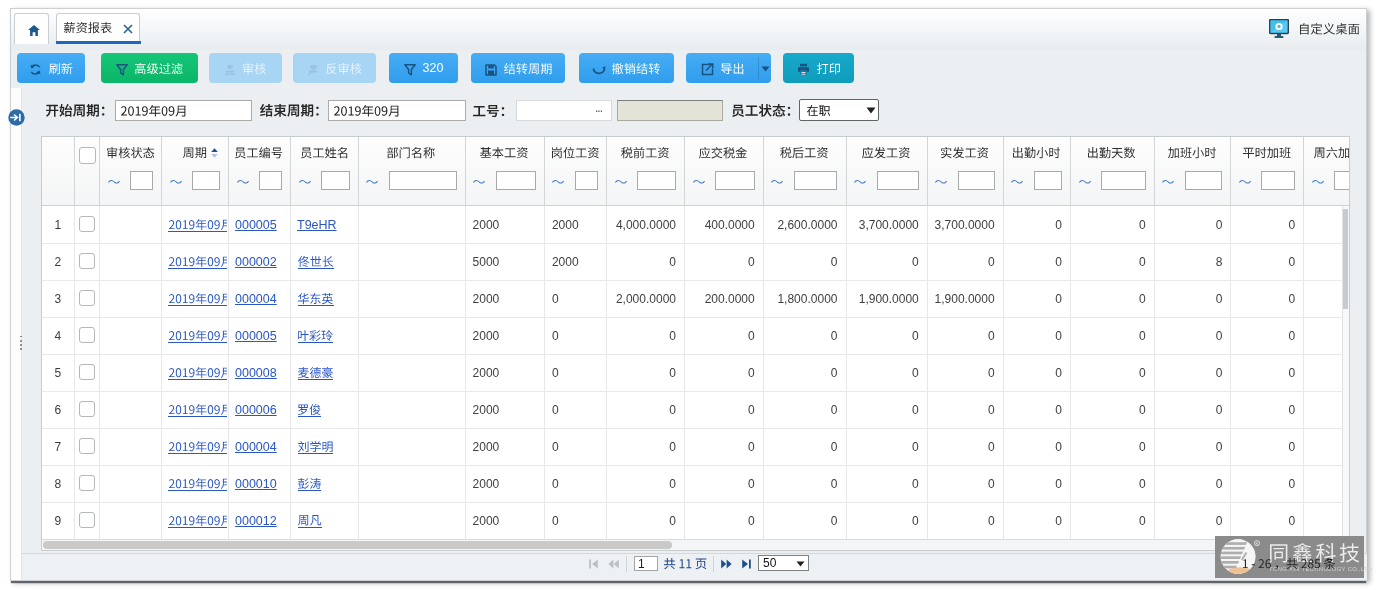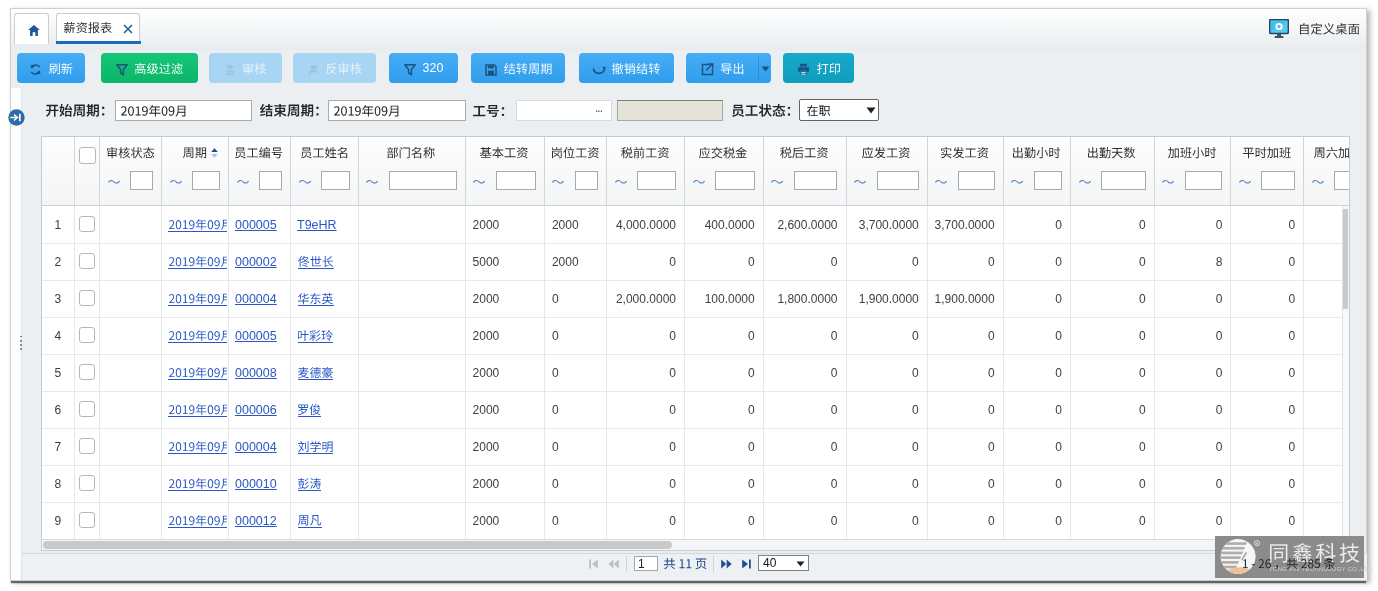--- a/index.html
+++ b/index.html
@@ -381,21 +381,21 @@
       <div style="position:absolute;left:0;top:15.5px;width:70px;height:1px;background:#2a57c5"></div>
     </div>
 <div style="left:193px;top:152.5px;width:58px;height:18px;line-height:18px;font-size:12.5px;font-family:'Liberation Sans',sans-serif;color:#2a57c5;"><u>000004</u></div>
 <svg style="position:absolute;left:255.5px;top:155.9px;overflow:visible;" width="36" height="12" viewBox="0.6 -10.2 36 12">
       <path d="M10.3 -9.3 11 -8.6Q10.2 -8.1 9.1 -7.7Q8.1 -7.2 6.9 -6.9Q5.7 -6.5 4.6 -6.2Q4.6 -6.4 4.5 -6.6Q4.4 -6.8 4.3 -6.9Q5.1 -7.1 6 -7.4Q6.8 -7.7 7.6 -8Q8.4 -8.3 9.1 -8.6Q9.8 -8.9 10.3 -9.3ZM6.4 -9.9H7.3V-5.6Q7.3 -5.4 7.4 -5.3Q7.5 -5.2 7.9 -5.2Q8 -5.2 8.3 -5.2Q8.5 -5.2 8.9 -5.2Q9.2 -5.2 9.5 -5.2Q9.8 -5.2 9.9 -5.2Q10.1 -5.2 10.2 -5.3Q10.3 -5.4 10.4 -5.7Q10.5 -6 10.5 -6.5Q10.6 -6.4 10.9 -6.3Q11.1 -6.2 11.3 -6.2Q11.2 -5.5 11.1 -5.1Q11 -4.7 10.7 -4.5Q10.4 -4.4 9.9 -4.4Q9.9 -4.4 9.7 -4.4Q9.4 -4.4 9.2 -4.4Q8.9 -4.4 8.6 -4.4Q8.3 -4.4 8.1 -4.4Q7.9 -4.4 7.8 -4.4Q7.2 -4.4 6.9 -4.5Q6.6 -4.6 6.5 -4.9Q6.4 -5.1 6.4 -5.6ZM3.9 -10.1 4.7 -9.8Q4.3 -9.1 3.7 -8.4Q3.2 -7.7 2.5 -7.1Q1.9 -6.5 1.2 -6.1Q1.2 -6.2 1 -6.3Q0.9 -6.4 0.8 -6.5Q0.7 -6.7 0.6 -6.8Q1.2 -7.2 1.8 -7.7Q2.4 -8.2 3 -8.8Q3.5 -9.4 3.9 -10.1ZM2.7 -8.1 3.3 -8.8 3.6 -8.7V-4H2.7ZM5.5 -4.1H6.5V1H5.5ZM0.6 -2.7H11.4V-1.8H0.6ZM14.1 -3.9V-4.6L14.7 -5H22.5V-4.1H15.4Q15.1 -4.1 14.8 -4.1Q14.5 -4 14.4 -4Q14.2 -4 14.1 -3.9ZM18.1 -6.7H19V-0.3Q19 0.1 18.9 0.3Q18.8 0.6 18.5 0.7Q18.2 0.8 17.8 0.8Q17.3 0.9 16.7 0.9Q16.6 0.7 16.6 0.6Q16.5 0.4 16.5 0.2Q16.4 0.1 16.3 -0.1Q16.8 -0.1 17.3 -0.1Q17.7 -0.1 17.9 -0.1Q18 -0.1 18 -0.1Q18.1 -0.2 18.1 -0.3ZM15.1 -3.1 16 -2.9Q15.7 -2.3 15.3 -1.6Q14.9 -1 14.5 -0.5Q14.1 0 13.6 0.5Q13.5 0.4 13.4 0.3Q13.3 0.2 13.1 0Q13 -0.1 12.9 -0.1Q13.5 -0.7 14.1 -1.5Q14.7 -2.3 15.1 -3.1ZM20 -2.8 20.7 -3.1Q21.2 -2.7 21.7 -2.2Q22.2 -1.6 22.6 -1.1Q23 -0.6 23.3 -0.1L22.5 0.3Q22.2 -0.1 21.8 -0.6Q21.4 -1.2 20.9 -1.7Q20.5 -2.3 20 -2.8ZM12.9 -8.5H23V-7.6H12.9ZM14.1 -3.9Q14.1 -4 14 -4.2Q14 -4.4 13.9 -4.5Q13.9 -4.7 13.8 -4.8Q14 -4.9 14.2 -5.1Q14.4 -5.4 14.7 -5.8Q14.8 -6 15.1 -6.4Q15.4 -6.9 15.7 -7.5Q16.1 -8.1 16.4 -8.7Q16.8 -9.4 17 -10.2L18 -9.8Q17.6 -8.8 17 -7.8Q16.5 -6.9 16 -6Q15.4 -5.2 14.9 -4.5V-4.4Q14.9 -4.4 14.7 -4.4Q14.6 -4.3 14.5 -4.2Q14.4 -4.2 14.2 -4.1Q14.1 -4 14.1 -3.9ZM24.7 -3.3H35.3V-2.5H24.7ZM25.9 -6.1H34.2V-3H33.3V-5.4H26.8V-3H25.9ZM29.5 -7.5H30.4V-4.2Q30.4 -3.6 30.3 -3Q30.2 -2.4 29.9 -1.8Q29.6 -1.2 29 -0.7Q28.4 -0.2 27.4 0.2Q26.4 0.6 25 1Q25 0.9 24.9 0.7Q24.8 0.6 24.7 0.5Q24.6 0.3 24.5 0.2Q25.8 -0.1 26.7 -0.5Q27.6 -0.8 28.2 -1.3Q28.8 -1.7 29 -2.2Q29.3 -2.7 29.4 -3.2Q29.5 -3.7 29.5 -4.2ZM30.6 -3Q31.1 -1.7 32.4 -0.9Q33.7 -0.1 35.6 0.2Q35.5 0.3 35.4 0.4Q35.3 0.6 35.2 0.7Q35.1 0.9 35.1 1Q33.7 0.7 32.7 0.3Q31.7 -0.2 30.9 -1Q30.2 -1.8 29.7 -2.8ZM24.8 -9H35.1V-8.2H24.8ZM27.4 -10.1H28.3V-6.9H27.4ZM31.7 -10.1H32.6V-6.9H31.7Z" fill="#2a57c5"></path>
     </svg>
 <div style="left:255.5px;top:168.0px;width:36.076px;height:1px;background:#2a57c5;"></div>
 <div style="left:430.6px;top:152.5px;width:60px;height:18px;line-height:18px;font-size:12px;font-family:'Liberation Sans',sans-serif;color:#404040;">2000</div>
 <div style="left:509.9px;top:152.5px;width:60px;height:18px;line-height:18px;font-size:12px;font-family:'Liberation Sans',sans-serif;color:#404040;">0</div>
 <div style="left:564.2px;top:152.5px;width:69.79999999999995px;height:18px;line-height:18px;font-size:12px;font-family:'Liberation Sans',sans-serif;color:#404040;text-align:right;">2,000.0000</div>
-<div style="left:642px;top:152.5px;width:70.70000000000005px;height:18px;line-height:18px;font-size:12px;font-family:'Liberation Sans',sans-serif;color:#404040;text-align:right;">100.0000</div>
+<div style="left:642px;top:152.5px;width:70.70000000000005px;height:18px;line-height:18px;font-size:12px;font-family:'Liberation Sans',sans-serif;color:#404040;text-align:right;">200.0000</div>
 <div style="left:720.7px;top:152.5px;width:74.79999999999995px;height:18px;line-height:18px;font-size:12px;font-family:'Liberation Sans',sans-serif;color:#404040;text-align:right;">1,800.0000</div>
 <div style="left:803.5px;top:152.5px;width:73.29999999999995px;height:18px;line-height:18px;font-size:12px;font-family:'Liberation Sans',sans-serif;color:#404040;text-align:right;">1,900.0000</div>
 <div style="left:884.8px;top:152.5px;width:67.80000000000007px;height:18px;line-height:18px;font-size:12px;font-family:'Liberation Sans',sans-serif;color:#404040;text-align:right;">1,900.0000</div>
 <div style="left:960.6px;top:152.5px;width:59.39999999999998px;height:18px;line-height:18px;font-size:12px;font-family:'Liberation Sans',sans-serif;color:#404040;text-align:right;">0</div>
 <div style="left:1028px;top:152.5px;width:75.59999999999991px;height:18px;line-height:18px;font-size:12px;font-family:'Liberation Sans',sans-serif;color:#404040;text-align:right;">0</div>
 <div style="left:1111.6px;top:152.5px;width:68.80000000000018px;height:18px;line-height:18px;font-size:12px;font-family:'Liberation Sans',sans-serif;color:#404040;text-align:right;">0</div>
 <div style="left:1188.4px;top:152.5px;width:64.69999999999982px;height:18px;line-height:18px;font-size:12px;font-family:'Liberation Sans',sans-serif;color:#404040;text-align:right;">0</div>
 <div style="left:0px;top:180px;width:1308px;height:1px;background:#e7e9ea;"></div>
 <div style="left:0px;top:189.5px;width:31.5px;height:18px;line-height:18px;font-size:12px;font-family:'Liberation Sans',sans-serif;text-align:center;color:#3c3c3c;">4</div>
 <div style="left:36.5px;top:189.7px;width:16px;height:16px;background:#fff;border:1px solid #b4b8bb;border-radius:3px;"></div>
@@ -569,21 +569,21 @@
 <div style="left:713px;top:556px;width:1px;height:16px;background:#cfd3d6;"></div>
 <svg style="position:absolute;left:721px;top:559px" width="11" height="10" viewBox="0 0 11 10">
     <path d="M0.2 0.5 V9.5 L5.2 5Z" fill="#1d4f8f"></path>
     <path d="M5.6 0.5 V9.5 L10.6 5Z" fill="#1d4f8f"></path>
   </svg>
 <svg style="position:absolute;left:742px;top:559px" width="10" height="10" viewBox="0 0 10 10">
     <path d="M0.2 0.5 V9.5 L6 5Z" fill="#1d4f8f"></path>
     <rect x="7" y="0.5" width="1.8" height="9" fill="#1d4f8f"></rect>
   </svg>
 <div style="left:757.5px;top:555px;width:51px;height:16px;background:#fff;border:1px solid #7b8084;"></div>
-<div style="left:763px;top:555px;width:24px;height:17px;line-height:17px;font-size:12px;color:#111;font-family:'Liberation Sans',sans-serif;">40</div>
+<div style="left:763px;top:555px;width:24px;height:17px;line-height:17px;font-size:12px;color:#111;font-family:'Liberation Sans',sans-serif;">50</div>
 <svg style="position:absolute;left:796px;top:560.5px" width="9" height="6" viewBox="0 0 9 6">
     <path d="M0.5 0.5 H8.5 L4.5 5.5Z" fill="#222"></path>
   </svg>
 <div style="left:1215px;top:536px;width:149px;height:42px;background:#8b8b8b;"></div>
 <svg style="position:absolute;left:1219.5px;top:539px" width="46" height="38" viewBox="0 0 46 38">
 <defs>
       <clipPath id="cc">
         <circle cx="18" cy="17.5" r="17.4"></circle>
       </clipPath>
     </defs>

